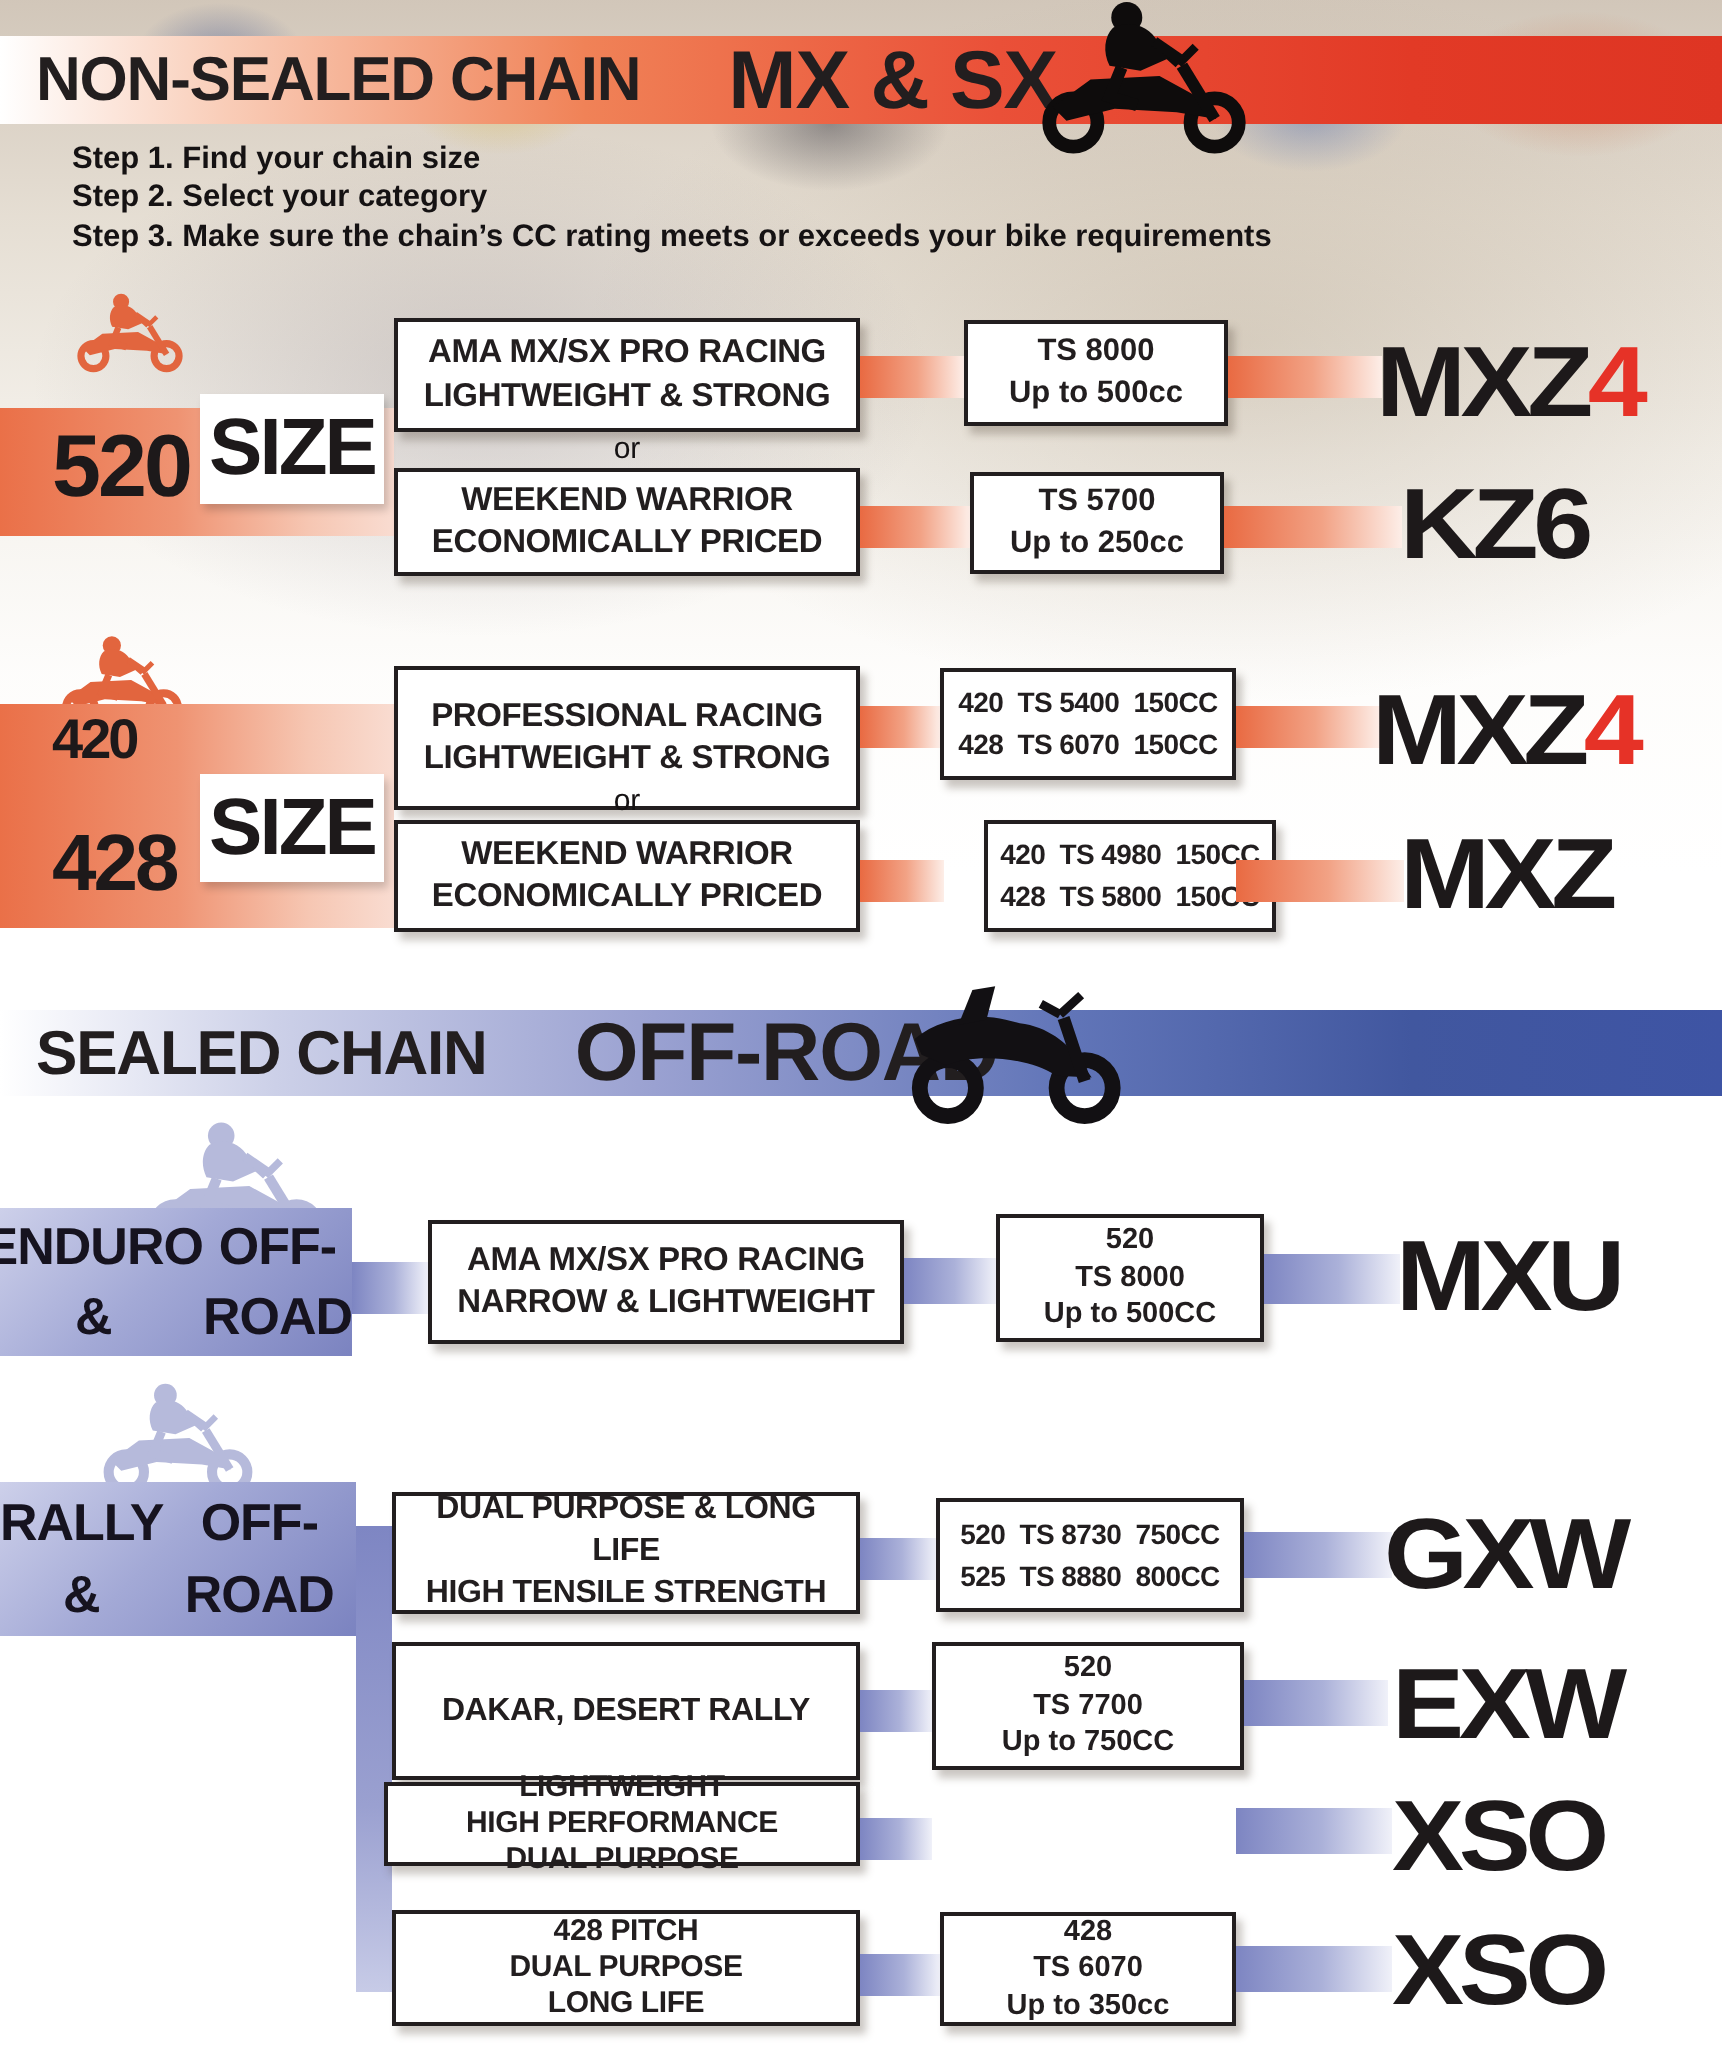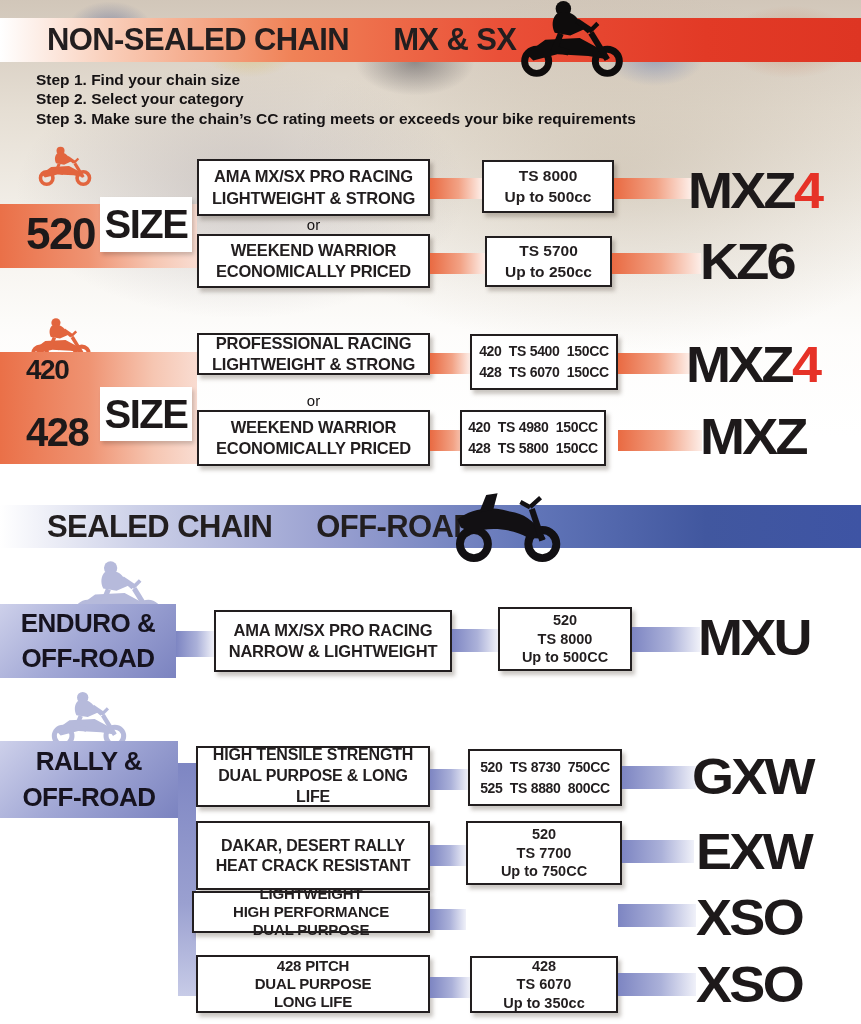--- a/index.html
+++ b/index.html
@@ -13,37 +13,37 @@
       radial-gradient(70px 42px at 250px 48px, rgba(215,175,45,.38), transparent 70%),
       radial-gradient(85px 48px at 415px 62px, rgba(40,40,52,.42), transparent 70%),
       radial-gradient(70px 40px at 655px 58px, rgba(70,100,170,.40), transparent 70%),
       radial-gradient(95px 52px at 790px 42px, rgba(195,90,45,.35), transparent 70%),
       radial-gradient(300px 170px at 28% 42%, rgba(120,110,120,.28), transparent 75%),
       radial-gradient(420px 230px at 72% 38%, rgba(160,140,112,.30), transparent 78%),
       linear-gradient(to bottom, rgba(172,152,128,.55) 0%, rgba(198,182,158,.45) 24%, rgba(224,215,198,.34) 50%, rgba(246,242,234,.18) 74%, rgba(255,255,255,0) 96%);}
   .banner{position:absolute;left:0;width:861px;display:flex;align-items:center;font-weight:700}
   .banner-ns{top:18px;height:44px;background:linear-gradient(to right,#ffffff 0%,#f9cdb8 13%,#f08257 34%,#ea5038 58%,#e23a26 82%,#de3523 100%)}
   .banner-s{top:505px;height:43px;background:linear-gradient(to right,#ffffff 0%,#ccd0e8 16%,#9aa1d1 38%,#6175b8 62%,#41579f 82%,#3e54a4 100%)}
-  .banner-title{font-size:31px;letter-spacing:-.6px;margin-left:47px;white-space:nowrap}
-  .banner-cat{font-size:31px;letter-spacing:-.6px;margin-left:44px;white-space:nowrap}
+  .banner-title{font-size:31px;letter-spacing:-.6px;margin-left:18px;white-space:nowrap}
+  .banner-cat{font-size:41px;letter-spacing:-.6px;margin-left:44px;white-space:nowrap}
   .steps{position:absolute;left:36px;top:70px;font-weight:700;font-size:15.5px;line-height:1.25;color:#151213}
   .wbox{position:absolute;background:#fff;border:2px solid #221e1f;box-shadow:3px 4px 4px rgba(90,78,66,.32);
         display:flex;flex-direction:column;align-items:center;justify-content:center;text-align:center;font-weight:700;padding:2px 3px}
   .cat{font-size:16.5px;line-height:1.3;letter-spacing:-.2px}
   .cat3{font-size:15px;line-height:1.22;letter-spacing:-.2px}
   .spec{font-size:15.5px;line-height:1.3}
   .spec3{font-size:14.5px;line-height:1.28}
   .pre{white-space:pre;font-size:14px;line-height:1.5;letter-spacing:-.3px}
   .con{position:absolute}
   .con-o{background:linear-gradient(to right,#e96a42 0%,#f2a285 55%,#fdeee8 100%)}
   .con-b{background:linear-gradient(to right,#7d85c2 0%,#abb1d9 55%,#f0f1f9 100%)}
   .band-o{position:absolute;background:linear-gradient(to right,#ea7048 0%,#ef9372 45%,#f6c6b2 78%,#f9dcd1 100%)}
   .spine-b{position:absolute;background:linear-gradient(to bottom,#7e86c3 0%,#9aa0d0 60%,#c7cbe7 100%)}
   .block-b{position:absolute;background:linear-gradient(135deg,#cdd0ea 0%,#a3a9d6 45%,#7b83c0 100%);
-           display:flex;flex-direction:column;align-items:center;justify-content:center;text-align:center;
+           display:flex;flex-direction:row;align-items:center;justify-content:flex-end;text-align:center;
            font-weight:700;font-size:26px;line-height:1.35;letter-spacing:-.5px;color:#16131f}
   .size-num{position:absolute;font-weight:700;letter-spacing:-1.5px;line-height:1;color:#1d191a}
   .size-box{position:absolute;background:#fff;display:flex;align-items:center;justify-content:center;
             font-weight:700;font-size:40px;letter-spacing:-1.5px;color:#1d191a;box-shadow:2px 3px 4px rgba(0,0,0,.18)}
   .or{position:absolute;font-weight:400;font-size:15px;text-align:center;color:#151213}
   .model{position:absolute;font-weight:700;font-size:50px;letter-spacing:-2.5px;line-height:1;color:#1d191a;
          transform:scaleX(1.08);transform-origin:left center;white-space:nowrap}
   .model .red{color:#e63227}
   .icon{position:absolute}
 </style>
@@ -129,40 +129,40 @@
   <svg class="icon" style="left:28px;top:316px;width:66px;height:48px;color:#e2653e">
       <use href="#bike-rider" xlink:href="#bike-rider"></use>
     </svg>
   <div class="band-o" style="left:0;top:352px;width:197px;height:112px"></div>
   <div class="size-num" style="left:26px;top:356px;font-size:28px">420</div>
   <div class="size-num" style="left:26px;top:412px;font-size:40px">428</div>
   <div class="size-box" style="left:100px;top:387px;width:92px;height:54px">
     <span>SIZE</span>
   </div>
 
-  <div class="wbox cat" style="left:197px;top:333px;width:233px;height:42px">
+  <div class="wbox cat" style="left:197px;top:333px;width:233px;height:72px">
     <span>PROFESSIONAL RACING</span>
     <span>LIGHTWEIGHT &amp; STRONG</span>
   </div>
   <div class="con con-o" style="left:430px;top:353px;width:40px;height:21px"></div>
   <div class="wbox" style="left:470px;top:334px;width:148px;height:56px">
     <span class="pre">420  TS 5400  150CC</span>
     <span class="pre">428  TS 6070  150CC</span>
   </div>
   <div class="con con-o" style="left:618px;top:353px;width:72px;height:21px"></div>
   <div class="model" style="left:686px;top:340px"><span>MXZ</span><span class="red">4</span></div>
 
   <div class="or" style="left:197px;top:392px;width:233px">or</div>
 
   <div class="wbox cat" style="left:197px;top:410px;width:233px;height:56px">
     <span>WEEKEND WARRIOR</span>
     <span>ECONOMICALLY PRICED</span>
   </div>
   <div class="con con-o" style="left:430px;top:430px;width:42px;height:21px"></div>
-  <div class="wbox" style="left:460px;top:410px;width:146px;height:56px">
+  <div class="wbox" style="left:492px;top:410px;width:146px;height:56px">
     <span class="pre">420  TS 4980  150CC</span>
     <span class="pre">428  TS 5800  150CC</span>
   </div>
   <div class="con con-o" style="left:618px;top:430px;width:84px;height:21px"></div>
   <div class="model" style="left:700px;top:412px"><span>MXZ</span><span class="red"></span></div>
 
   <div class="banner banner-s">
     <span class="banner-title">SEALED CHAIN</span>
     <span class="banner-cat">OFF-ROAD</span>
   </div>
@@ -194,34 +194,33 @@
   <svg class="icon" style="left:40px;top:690px;width:98px;height:58px;color:#b6badb">
       <use href="#bike-rider" xlink:href="#bike-rider"></use>
     </svg>
   <div class="block-b" style="left:0;top:741px;width:178px;height:77px">
     <span>RALLY &amp;</span>
     <span>OFF-ROAD</span>
   </div>
   <div class="spine-b" style="left:178px;top:763px;width:18px;height:233px"></div>
 
   <div class="wbox cat" style="left:196px;top:746px;width:234px;height:61px;font-size:16px">
+    <span>DUAL PURPOSE &amp; LONG LIFE</span>
     <span>HIGH TENSILE STRENGTH</span>
-    <span>DUAL PURPOSE &amp; LONG LIFE</span>
   </div>
   <div class="con con-b" style="left:430px;top:769px;width:38px;height:21px"></div>
   <div class="wbox" style="left:468px;top:749px;width:154px;height:57px">
     <span class="pre">520  TS 8730  750CC</span>
     <span class="pre">525  TS 8880  800CC</span>
   </div>
   <div class="con con-b" style="left:622px;top:766px;width:74px;height:23px"></div>
   <div class="model" style="left:692px;top:752px">GXW</div>
 
   <div class="wbox cat3" style="left:196px;top:821px;width:234px;height:69px;font-size:16px">
     <span>DAKAR, DESERT RALLY</span>
-    <span>HEAT CRACK RESISTANT</span>
   </div>
   <div class="con con-b" style="left:430px;top:845px;width:36px;height:21px"></div>
   <div class="wbox spec3" style="left:466px;top:821px;width:156px;height:64px">
     <span>520</span>
     <span>TS 7700</span>
     <span>Up to 750CC</span>
   </div>
   <div class="con con-b" style="left:622px;top:840px;width:72px;height:23px"></div>
   <div class="model" style="left:696px;top:827px">EXW</div>
 

